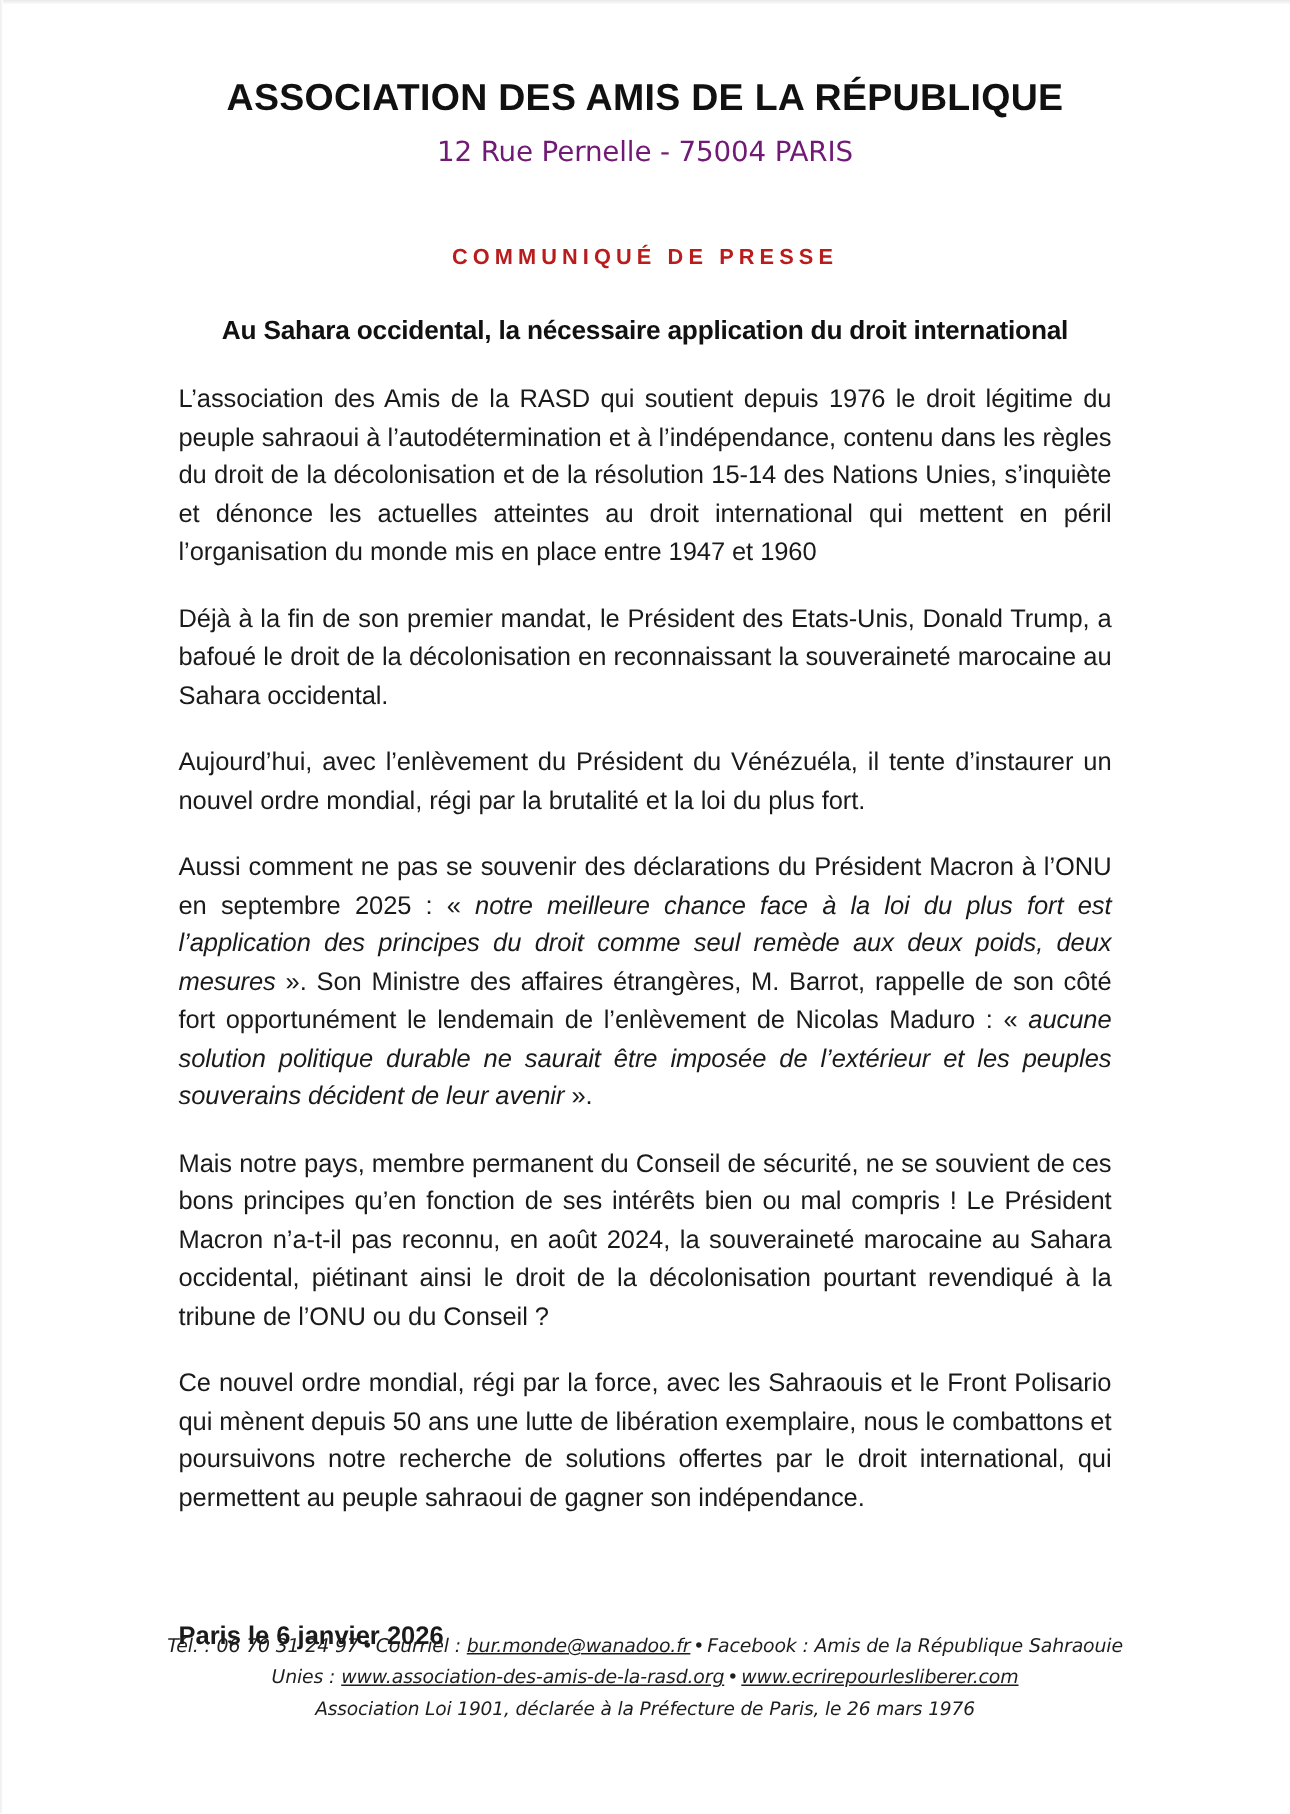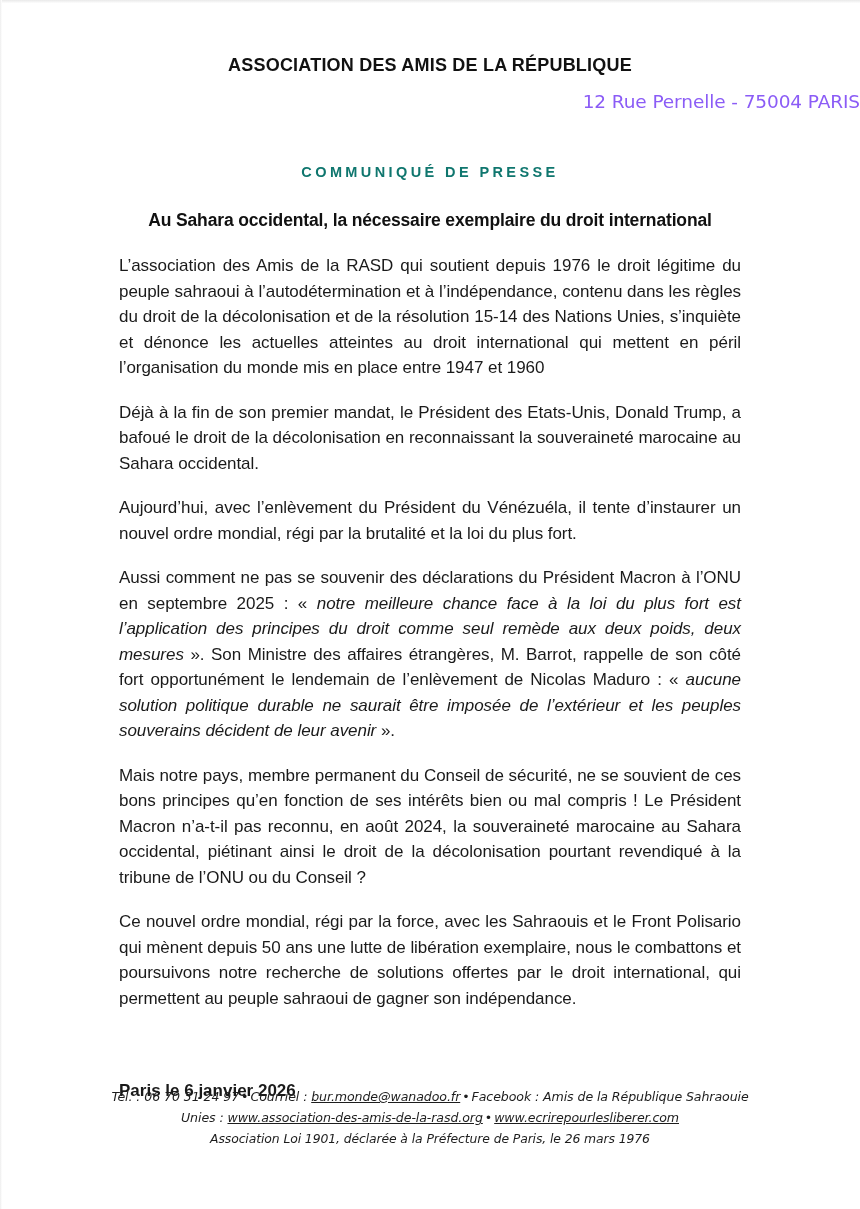--- a/index.html
+++ b/index.html
@@ -32,43 +32,42 @@
   }
 
   
   .letterhead {
     padding-top: 48px;
     text-align: center;
   }
   .org-line {
     font-family: "Liberation Sans", sans-serif;
     font-weight: bold;
-    font-size: 18px;
+    font-size: 25px;
     letter-spacing: 0.2px;
     line-height: 34px;
     color: #111111;
   }
   .address-line {
     margin-top: 9px;
     font-family: "DejaVu Sans", sans-serif;
     font-size: 18.5px;
     font-weight: 400;
     letter-spacing: -0.1px;
-    color: #8b5cf6;
-    text-align: right;
+    color: #701a75;
   }
 
   
   .press-kicker {
     margin-top: 52px;
     text-align: center;
     font-weight: bold;
     font-size: 14.5px;
     letter-spacing: 3.4px;
-    color: #0f766e;
+    color: #b91c1c;
   }
   .doc-subtitle {
     margin-top: 30px;
     text-align: center;
     font-weight: bold;
     font-size: 17.5px;
     letter-spacing: -0.15px;
     color: #111111;
   }
 
@@ -131,21 +130,21 @@
 
   <div class="scan-edge-top"></div>
   <div class="scan-edge-left"></div>
 
   <div class="letterhead">
     <div class="org-line">ASSOCIATION DES AMIS DE LA RÉPUBLIQUE</div>
     <div class="address-line">12 Rue Pernelle - 75004 PARIS</div>
   </div>
 
   <div class="press-kicker">COMMUNIQUÉ DE PRESSE</div>
-  <div class="doc-subtitle">Au Sahara occidental, la nécessaire exemplaire du droit international</div>
+  <div class="doc-subtitle">Au Sahara occidental, la nécessaire application du droit international</div>
 
   <div class="body-wrap">
 
     <p class="para">L’association des Amis de la RASD qui soutient depuis 1976 le droit légitime du peuple sahraoui à l’autodétermination et à l’indépendance, contenu dans les règles du droit de la décolonisation et de la résolution 15-14 des Nations Unies, s’inquiète et dénonce les actuelles atteintes au droit international qui mettent en péril l’organisation du monde mis en place entre 1947 et 1960</p>
 
     <p class="para">Déjà à la fin de son premier mandat, le Président des Etats-Unis, Donald Trump, a bafoué le droit de la décolonisation en reconnaissant la souveraineté marocaine au Sahara occidental.</p>
 
     <p class="para">Aujourd’hui, avec l’enlèvement du Président du Vénézuéla, il tente d’instaurer un nouvel ordre mondial, régi par la brutalité et la loi du plus fort.</p>
 
     <p class="para"><span>Aussi comment ne pas se souvenir des déclarations du Président Macron à l’ONU en septembre 2025 : « </span><span class="q">notre meilleure chance face à la loi du plus fort est l’application des principes du droit comme seul remède aux deux poids, deux mesures</span><span> ». Son Ministre des affaires étrangères, M. Barrot, rappelle de son côté fort opportunément le lendemain de l’enlèvement de Nicolas Maduro : « </span><span class="q">aucune solution politique durable ne saurait être imposée de l’extérieur et les peuples souverains décident de leur avenir</span><span> ».</span></p>

